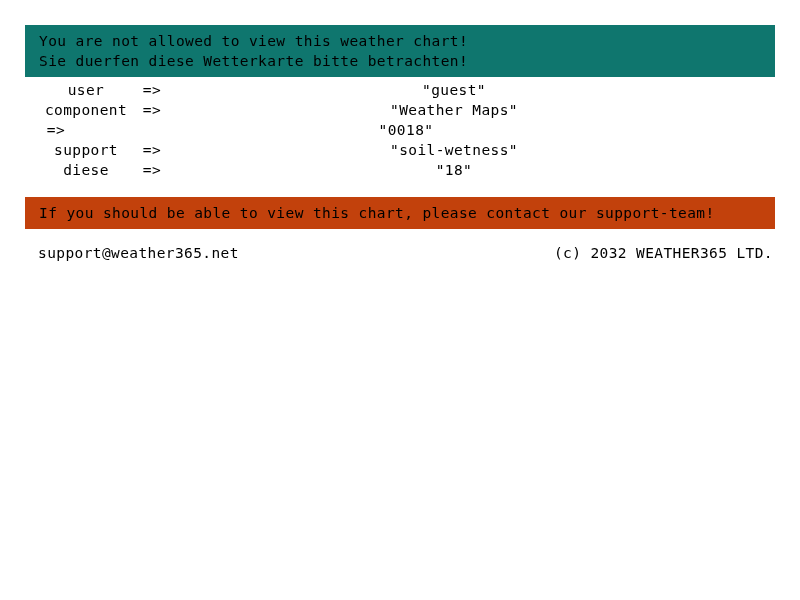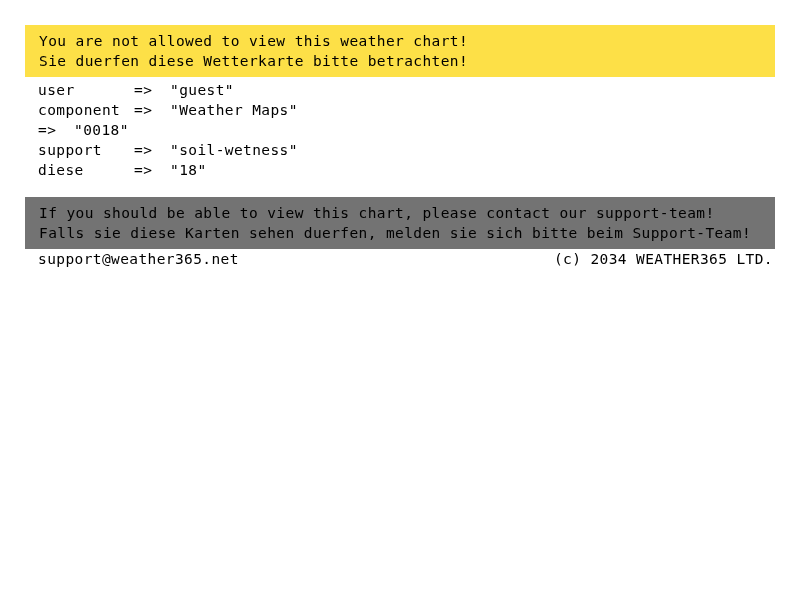--- a/index.html
+++ b/index.html
@@ -21,25 +21,25 @@
   }
   .banner {
     position: absolute;
     left: 25px;
     width: 750px;
     box-sizing: border-box;
     padding: 6px 14px;
   }
   .banner-error {
     top: 25px;
-    background: #fde047;
+    background: #0f766e;
   }
   .banner-info {
     top: 197px;
-    background: #737373;
+    background: #c2410c;
   }
   .banner-line {
     font-size: 14.5px;
     line-height: 20px;
     white-space: pre;
     letter-spacing: 0.4px;
   }
   .params {
     position: absolute;
     left: 38px;
@@ -47,36 +47,37 @@
     width: 700px;
   }
   .param-row {
     display: flex;
     font-size: 14.5px;
     line-height: 20px;
     white-space: pre;
     letter-spacing: 0.4px;
     height: 20px;
     align-items: center;
+    text-align: center;
   }
   .param-key {
     width: 96px;
     flex: 0 0 96px;
   }
   .param-arrow {
     width: 36px;
     flex: 0 0 36px;
   }
   .param-val {
     flex: 1 1 auto;
   }
   .footer {
     position: absolute;
     left: 38px;
-    top: 249px;
+    top: 243px;
     width: 735px;
     display: flex;
     justify-content: space-between;
     font-size: 14.5px;
     line-height: 20px;
     white-space: pre;
     letter-spacing: 0.4px;
   }
   .footer a {
     color: #000000;
@@ -115,21 +116,20 @@
     </div>
     <div class="param-row">
       <span class="param-key">diese</span>
       <span class="param-arrow">=&gt;</span>
       <span class="param-val">"18"</span>
     </div>
   </div>
 
   <div class="banner banner-info">
     <div class="banner-line">If you should be able to view this chart, please contact our support-team!</div>
-    <div class="banner-line">Falls sie diese Karten sehen duerfen, melden sie sich bitte beim Support-Team!</div>
   </div>
 
   <div class="footer">
     <a href="#">support@weather365.net</a>
-    <span>(c) 2034 WEATHER365 LTD.</span>
+    <span>(c) 2032 WEATHER365 LTD.</span>
   </div>
 
 </div>
 
 </body></html>

